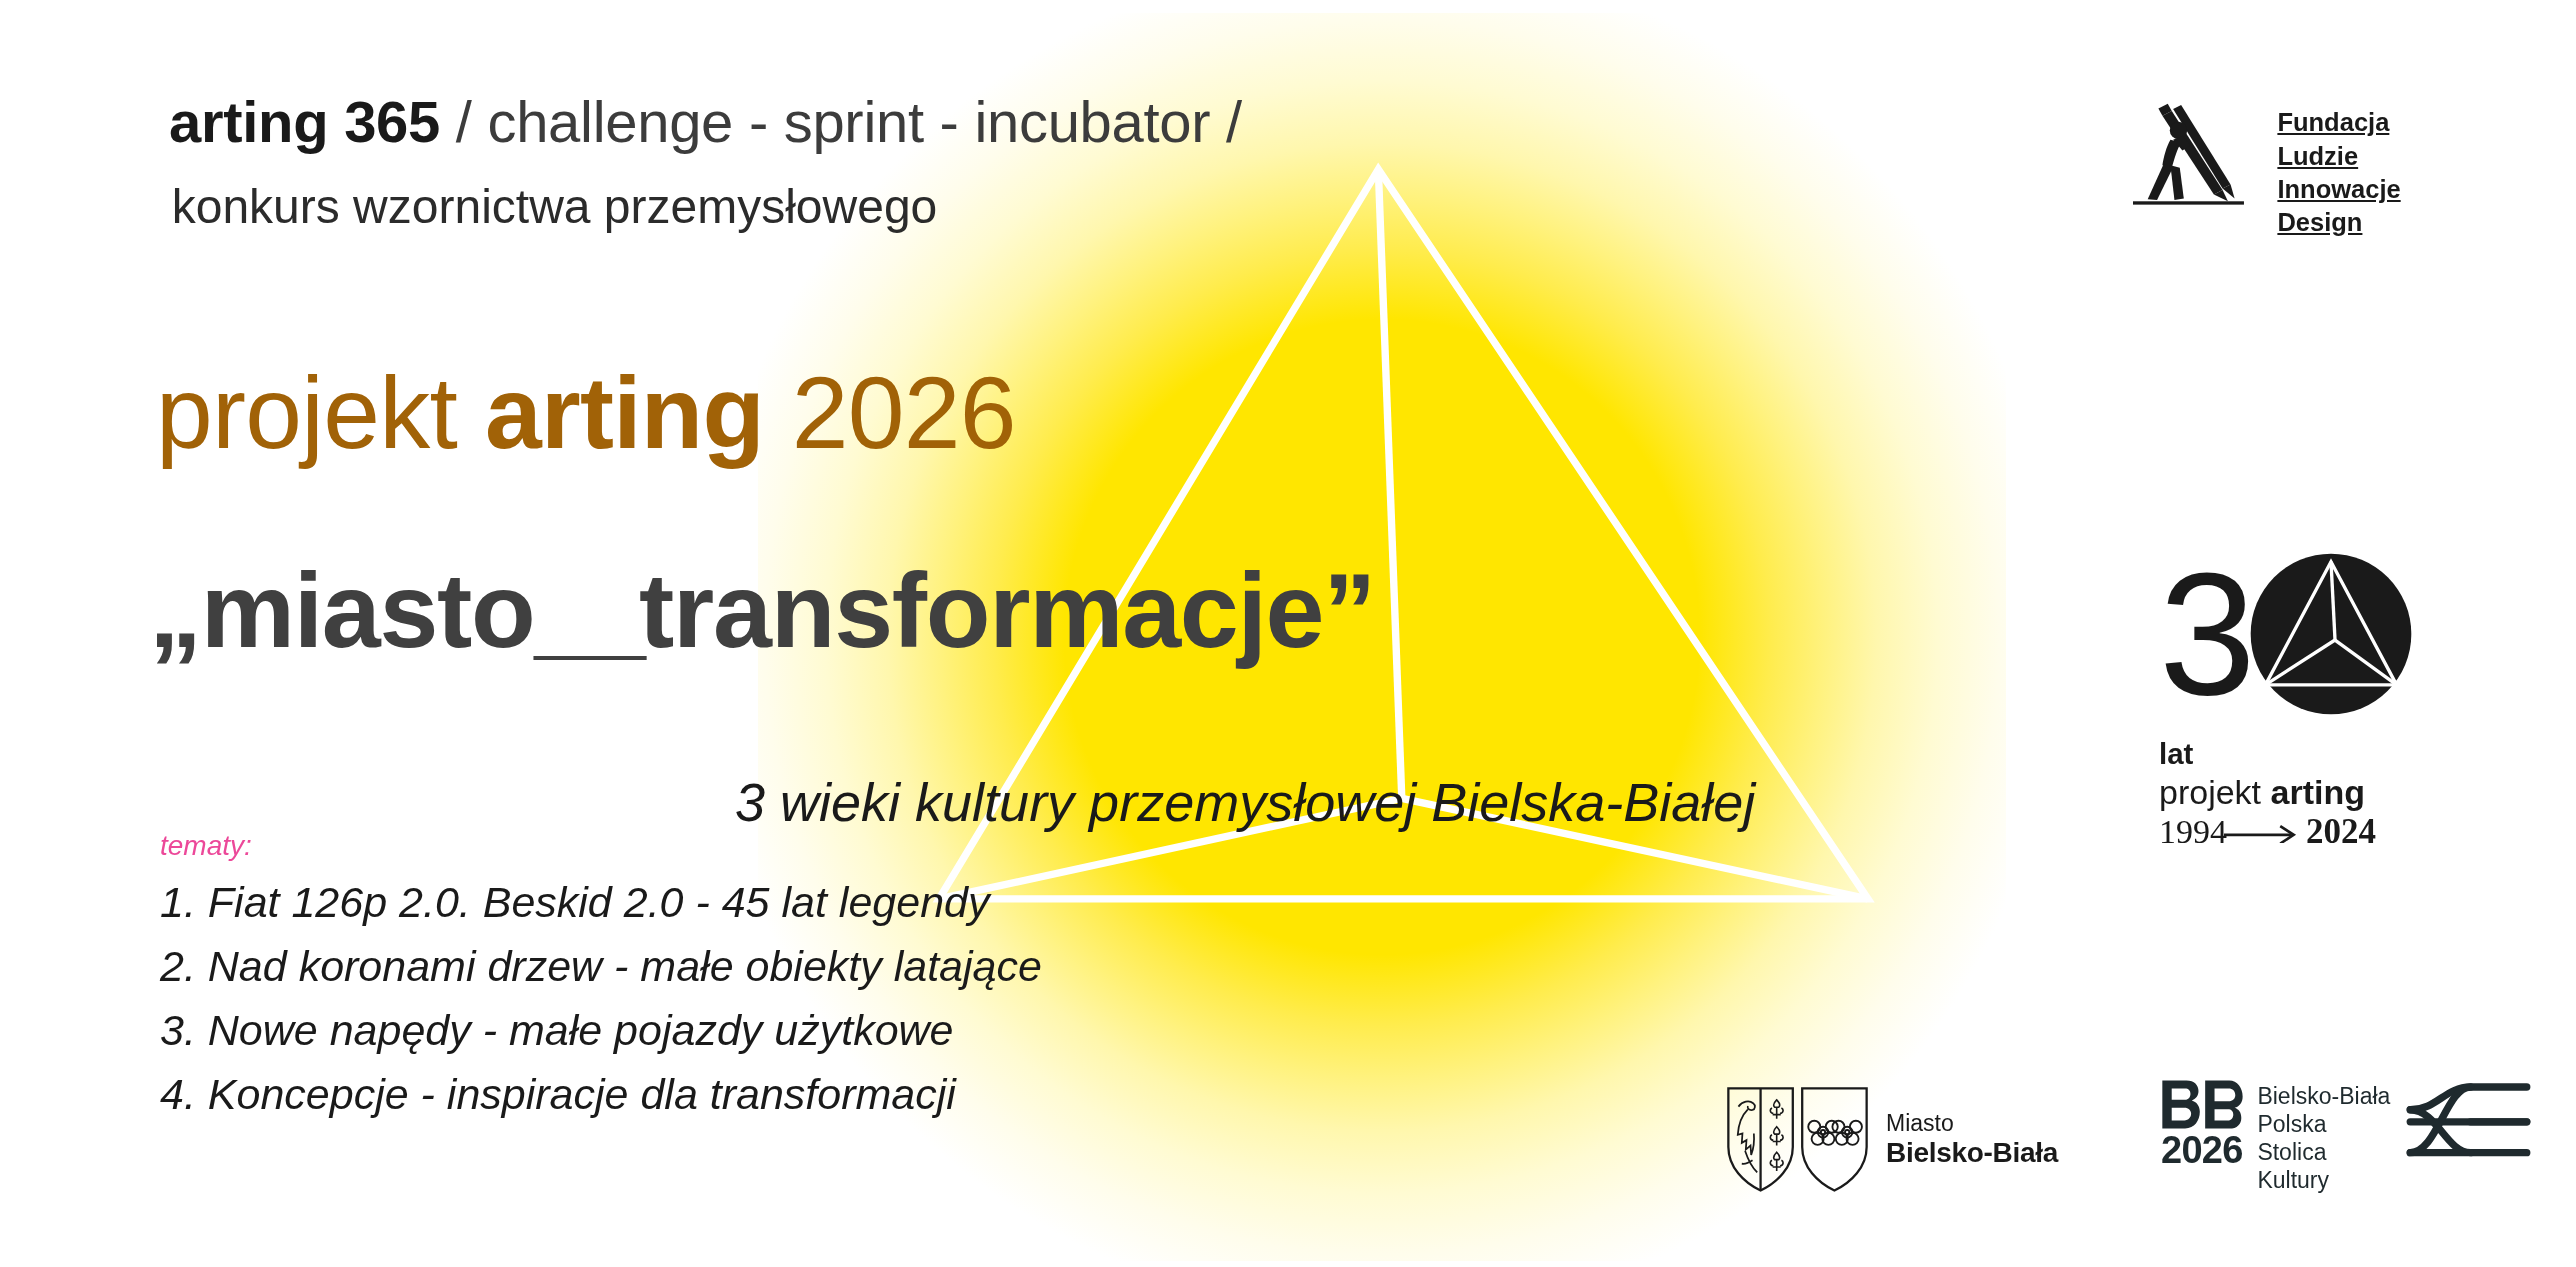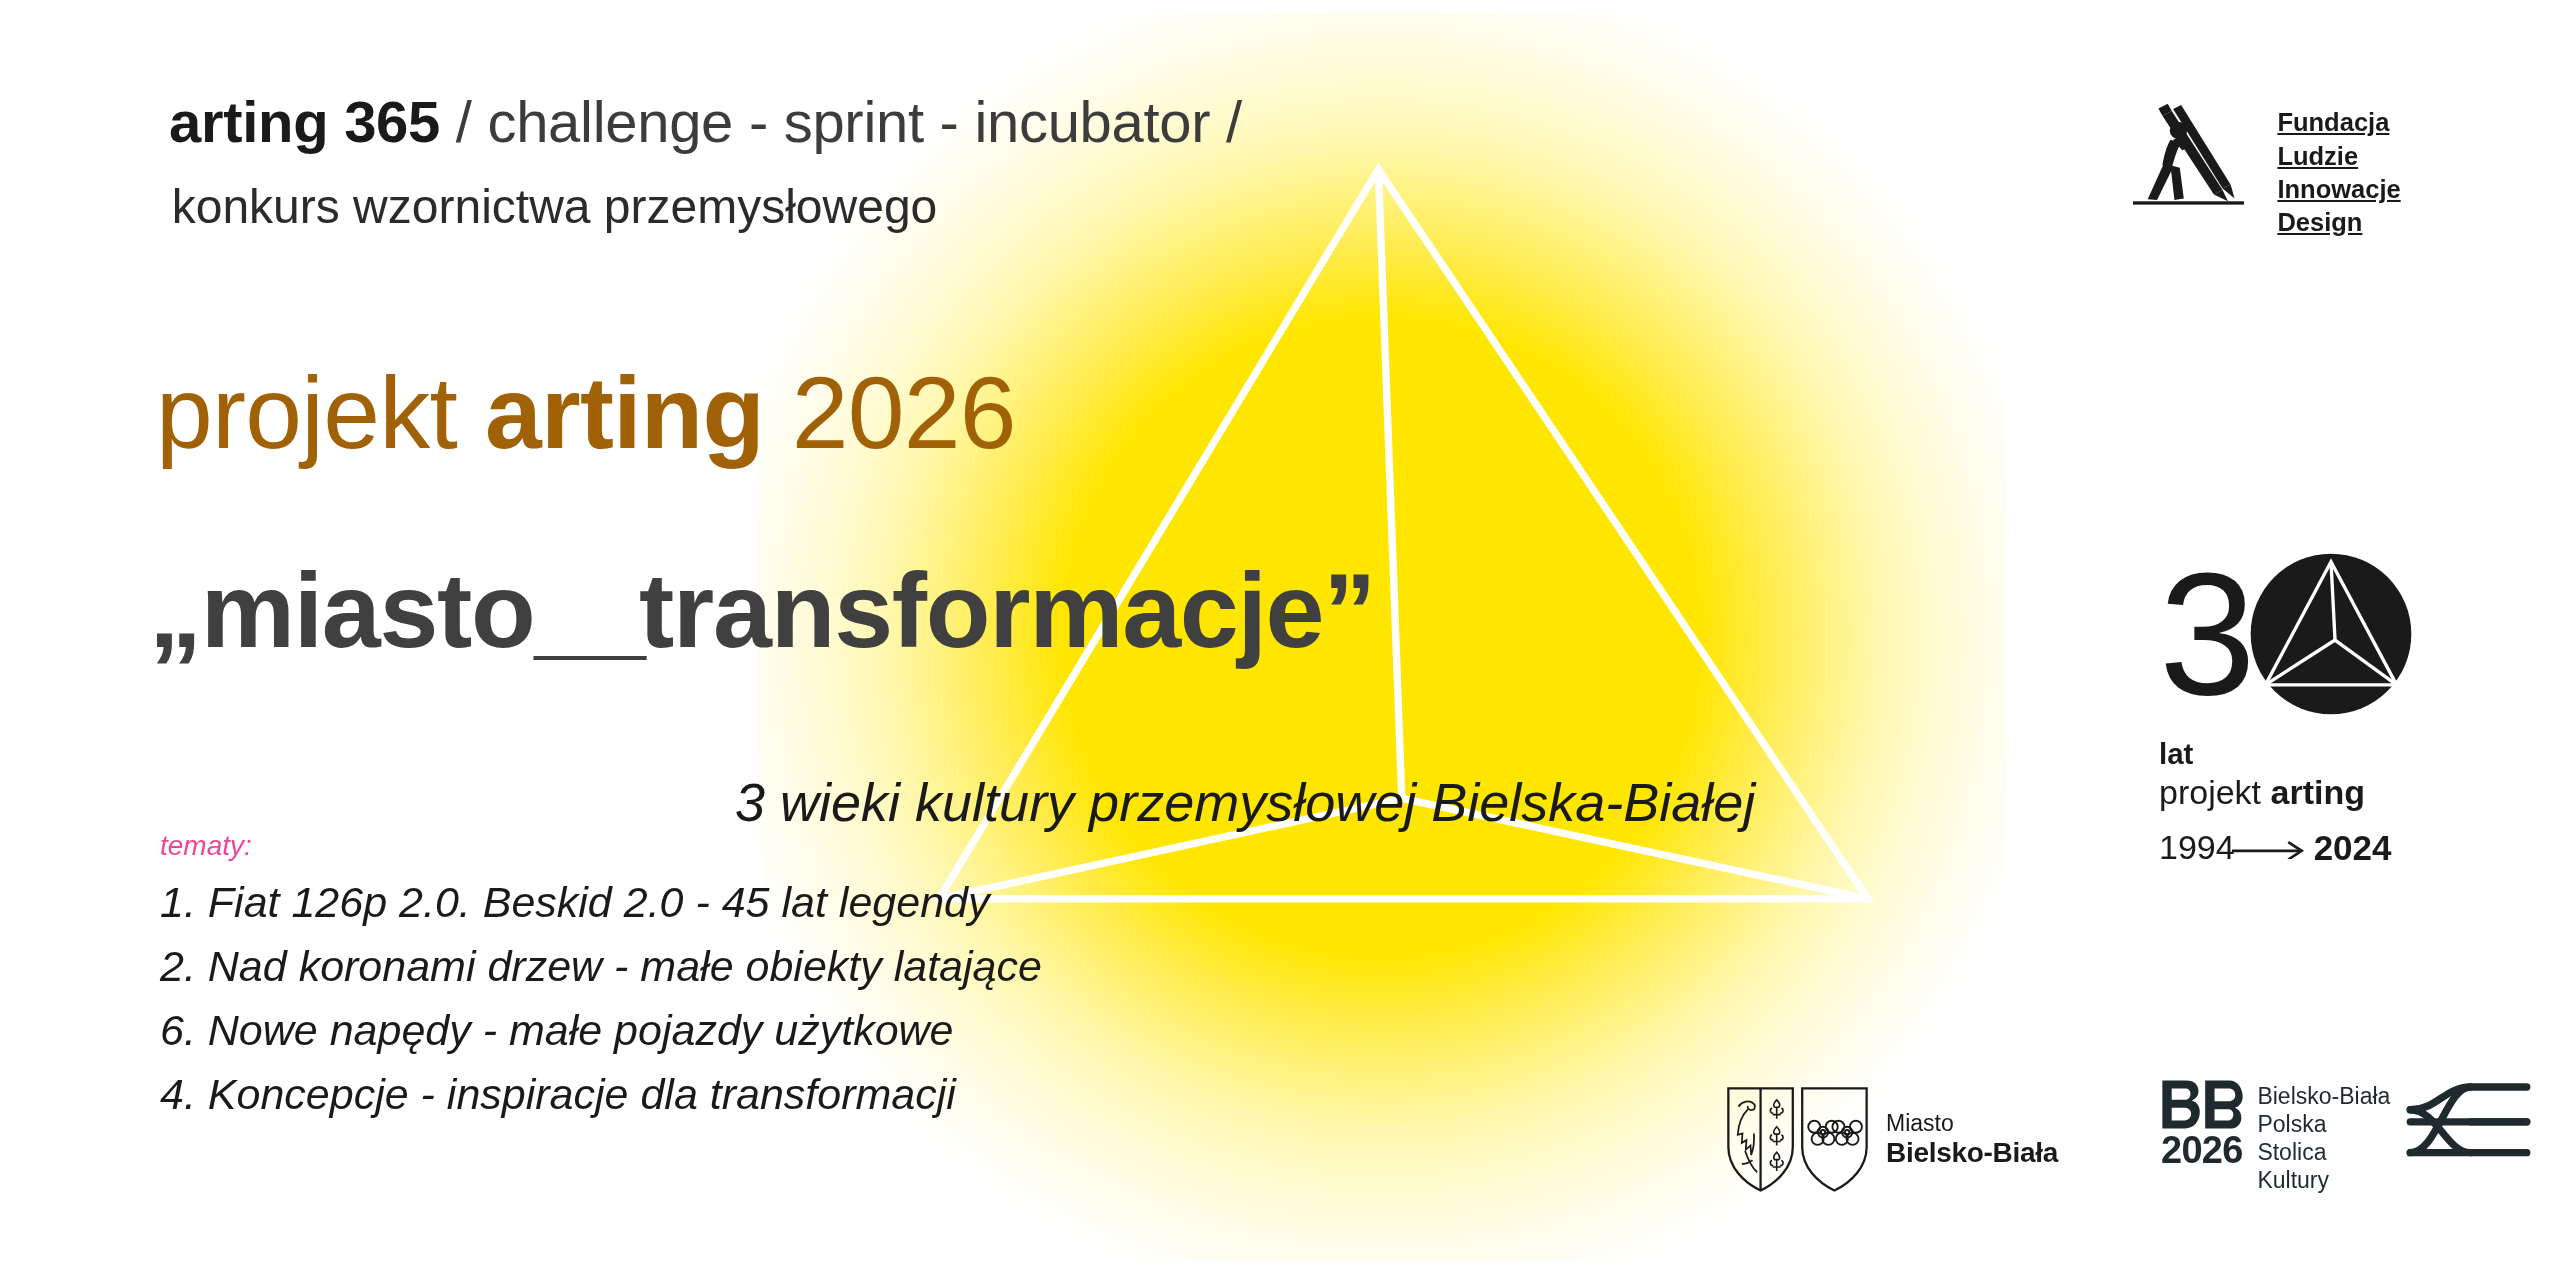--- a/index.html
+++ b/index.html
@@ -74,21 +74,21 @@
   .fundacja-text{font-size:25.5px;line-height:1.30;font-weight:bold;color:#1a1a1a;padding-top:5.4px;text-decoration:underline;}
 
   
   .anniv{position:absolute;left:2159px;top:550px;width:349px;}
   .anniv-top{display:flex;align-items:center;height:168px;}
   .anniv-30{font-size:174px;font-weight:300;line-height:0.78;color:#1a1a1a;letter-spacing:-4px;}
   .anniv-mark{width:166px;height:166px;margin-left:-4px;flex:none;}
   .anniv-lat{font-size:29.5px;font-weight:700;line-height:1.18;color:#1a1a1a;margin-top:19px;}
   .anniv-proj{font-size:34px;font-weight:300;line-height:1.18;color:#1a1a1a;white-space:nowrap;}
   .anniv-proj .b{font-weight:bold;}
-  .anniv-years{display:flex;align-items:center;gap:0px;margin-top:16px;}
+  .anniv-years{display:flex;align-items:center;gap:0px;margin-top:0;font-family:Liberation Serif, serif;}
   .anniv-from{font-size:34px;font-weight:300;color:#1a1a1a;}
   .anniv-arrow{width:75px;height:23px;flex:none;margin:0 6.7px 0 -2.7px;}
   .anniv-to{font-size:35px;font-weight:bold;color:#1a1a1a;}
 
   
   .miasto{position:absolute;left:1725px;top:1085px;display:flex;align-items:center;gap:16px;}
   .miasto-shields{width:145px;height:109px;flex:none;}
   .miasto-text{line-height:1.12;}
   .miasto-t1{font-size:23px;font-weight:400;color:#1a1a1a;}
   .miasto-t2{font-size:28px;font-weight:bold;color:#1a1a1a;letter-spacing:-0.3px;}
@@ -125,21 +125,21 @@
   <div class="projekt"><span class="thin">projekt </span><span class="b">arting</span><span class="thin"> 2026</span></div>
 
   <div class="maintitle"><span>„</span><span>miasto</span><span class="us">__</span><span>transformacje</span><span>”</span></div>
 
   <div class="subtitle">3 wieki kultury przemysłowej Bielska-Białej</div>
 
   <div class="themes">
     <div class="themes-label">tematy:</div>
     <div class="theme-item">1. Fiat 126p 2.0. Beskid 2.0 - 45 lat legendy</div>
     <div class="theme-item">2. Nad koronami drzew - małe obiekty latające</div>
-    <div class="theme-item">6. Nowe napędy - małe pojazdy użytkowe</div>
+    <div class="theme-item">3. Nowe napędy - małe pojazdy użytkowe</div>
     <div class="theme-item">4. Koncepcje - inspiracje dla transformacji</div>
   </div>
 
   <div class="fundacja">
     <svg class="fundacja-mark" viewBox="0 0 190 160">
       <g fill="#1a1a1a">
 
         <path d="M44,22 L58,15 L134,133 L121,140 Z"></path>
         <path d="M60,12 L72,6 L146,125 L134,131 Z"></path>
 

